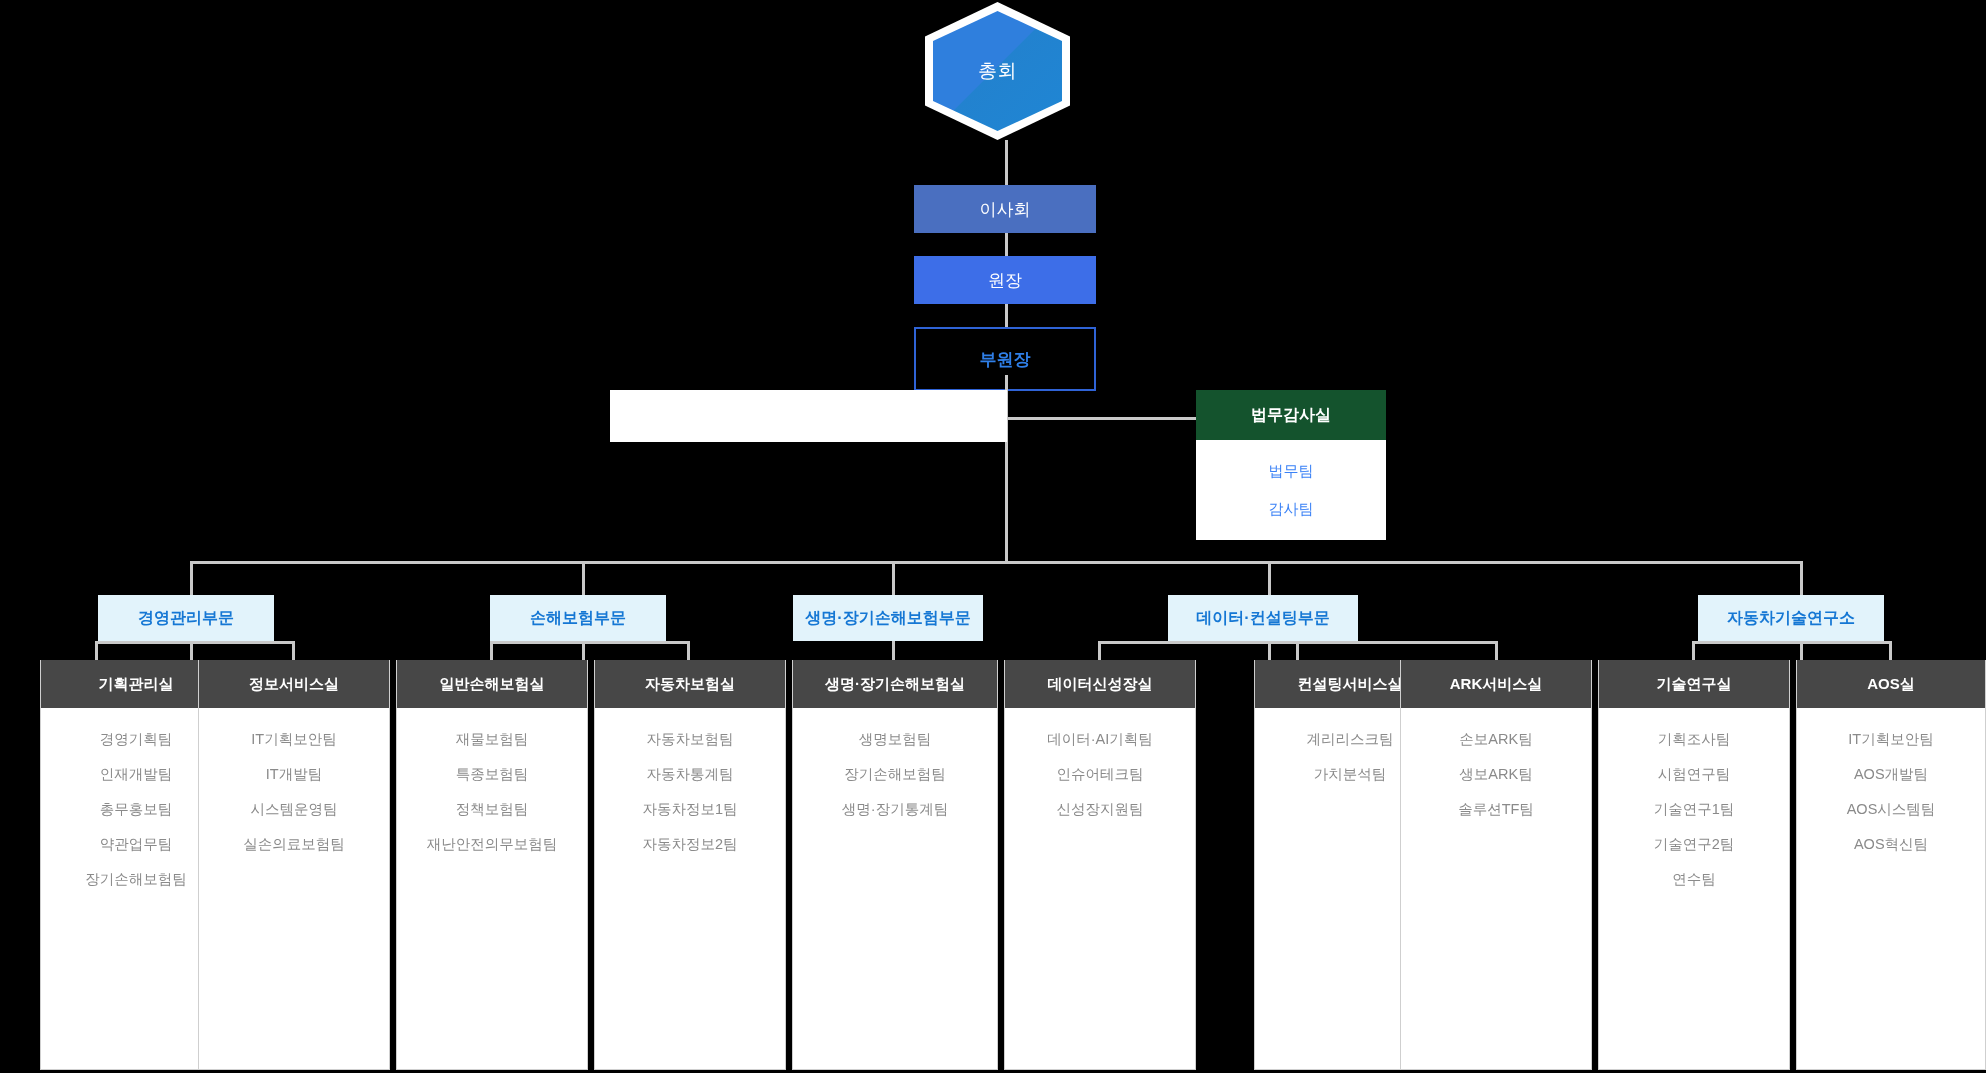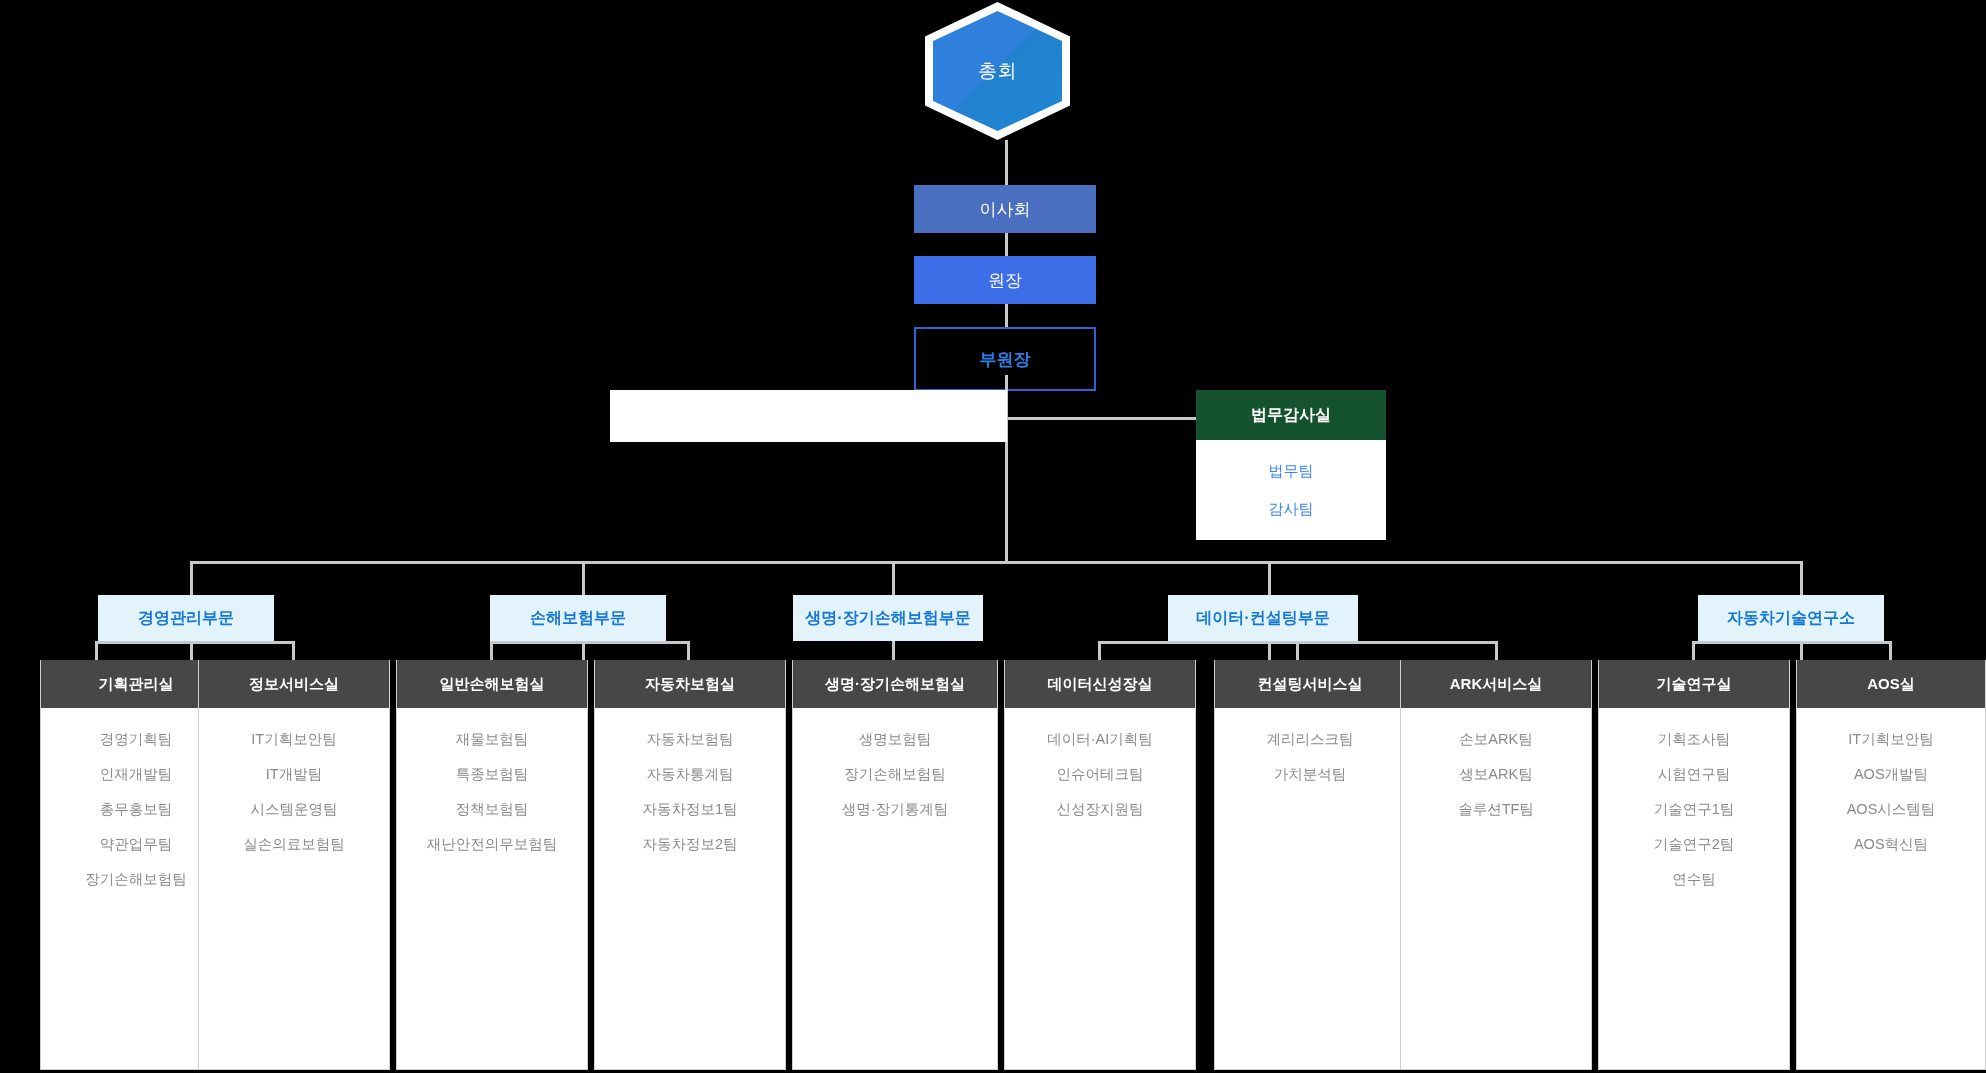--- a/index.html
+++ b/index.html
@@ -258,21 +258,21 @@
 
   <div class="dept" style="left:1004px; width:192px;">
     <div class="dept-head">데이터신성장실</div>
     <div class="dept-body">
       <div class="team">데이터·AI기획팀</div>
       <div class="team">인슈어테크팀</div>
       <div class="team">신성장지원팀</div>
     </div>
   </div>
 
-  <div class="dept" style="left:1214px; width:192px;">
+  <div class="dept" style="left:1254px; width:192px;">
     <div class="dept-head">컨설팅서비스실</div>
     <div class="dept-body">
       <div class="team">계리리스크팀</div>
       <div class="team">가치분석팀</div>
     </div>
   </div>
 
   <div class="dept" style="left:1400px; width:192px;">
     <div class="dept-head">ARK서비스실</div>
     <div class="dept-body">

